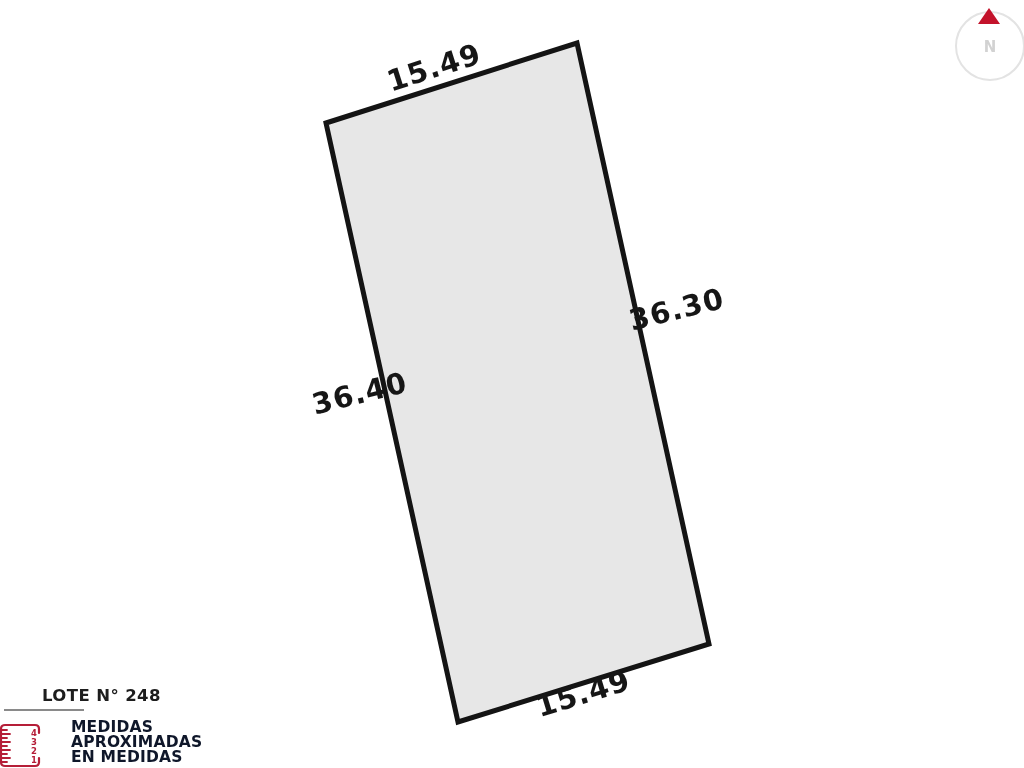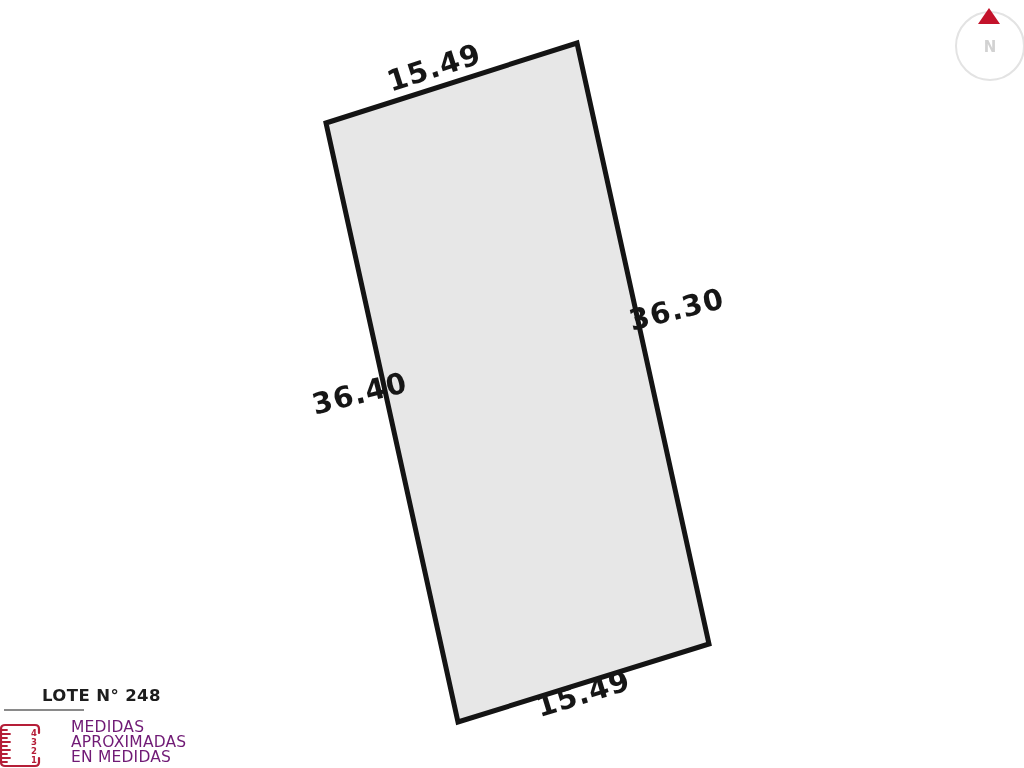--- a/index.html
+++ b/index.html
@@ -64,22 +64,22 @@
   #ruler-icon {
     position: absolute;
     left: 0px;
     top: 39px;
   }
   #legend-note {
     position: absolute;
     left: 71px;
     top: 36px;
     font-size: 15.5px;
-    font-weight: 400;
-    color: #701a75;
+    font-weight: 700;
+    color: #0f172a;
     line-height: 14.8px;
     letter-spacing: 0.2px;
     white-space: nowrap;
   }
 </style>
 </head>
 <body>
 
 <div id="canvas">
 

